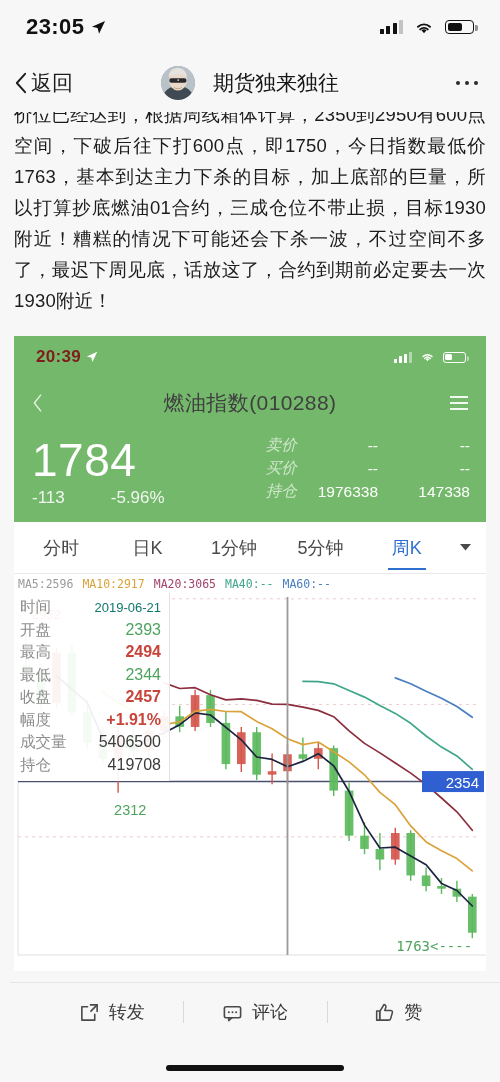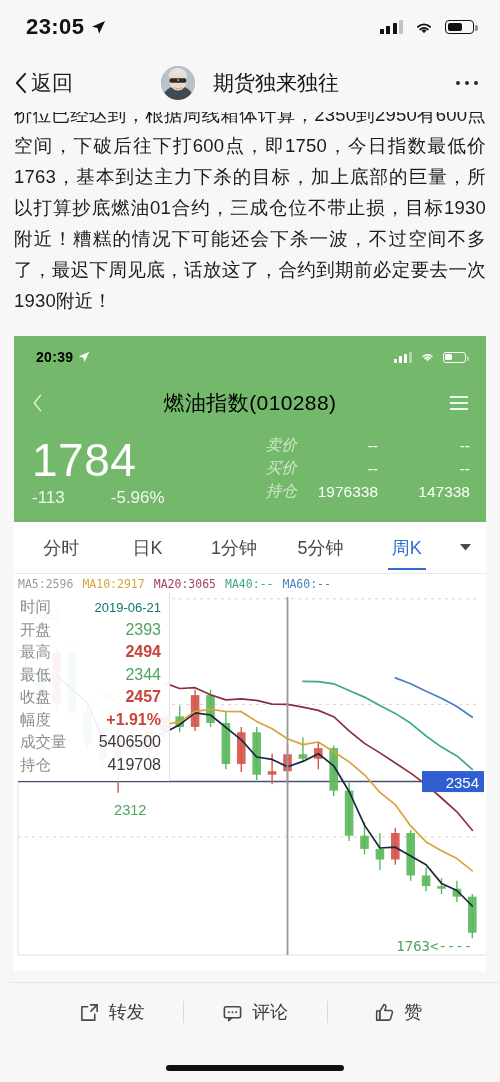--- a/index.html
+++ b/index.html
@@ -135,21 +135,21 @@
   }
 
   .mini-green { background: #74b96b; }
 
   .mini-status {
     height: 42px;
     display: flex; align-items: center; justify-content: space-between;
     padding: 0 20px 0 22px;
   }
   .mini-left { display: flex; align-items: center; gap: 5px; }
-  .mini-time { font-size: 14px; font-weight: bold; color: #000000; letter-spacing: .3px; }
+  .mini-time { font-size: 17px; font-weight: bold; color: #7f1d1d; letter-spacing: .3px; }
   .mini-right { display: flex; align-items: center; gap: 8px; }
   .mini-bars { display: flex; align-items: flex-end; gap: 2px; height: 11px; }
   .mini-bars i { width: 3px; background: #fff; display: block; border-radius: .5px; }
   .mini-bars i:nth-child(1) { height: 4px; }
   .mini-bars i:nth-child(2) { height: 6.5px; }
   .mini-bars i:nth-child(3) { height: 9px; }
   .mini-bars i:nth-child(4) { height: 11px; opacity: .45; }
   .mini-batt {
     position: relative; width: 23px; height: 11px;
     border: 1.3px solid #fff; border-radius: 3px;
@@ -165,21 +165,21 @@
 
   .mini-nav {
     height: 50px;
     display: flex; align-items: center;
     padding: 0 18px 0 18px;
     position: relative;
   }
   .mini-chev { width: 11px; height: 20px; opacity: .82; }
   .mini-nav-title {
     position: absolute; left: 0; right: 0; text-align: center;
-    font-size: 21px; color: #000000; letter-spacing: .4px;
+    font-size: 21px; color: #404040; letter-spacing: .4px;
     pointer-events: none;
   }
   .mini-menu {
     margin-left: auto; position: relative; z-index: 2;
     display: flex; flex-direction: column; gap: 3.5px;
     cursor: pointer;
   }
   .mini-menu span {
     display: block; width: 18px; height: 2.4px; background: #fff; opacity: .9;
   }

